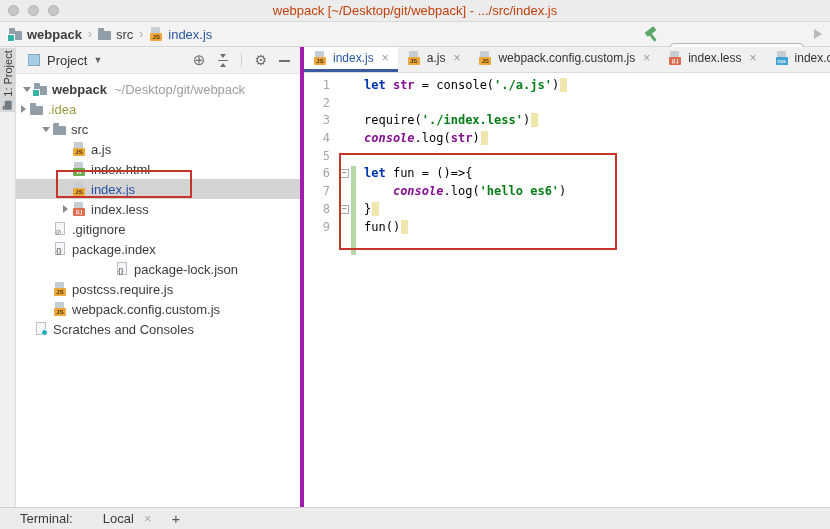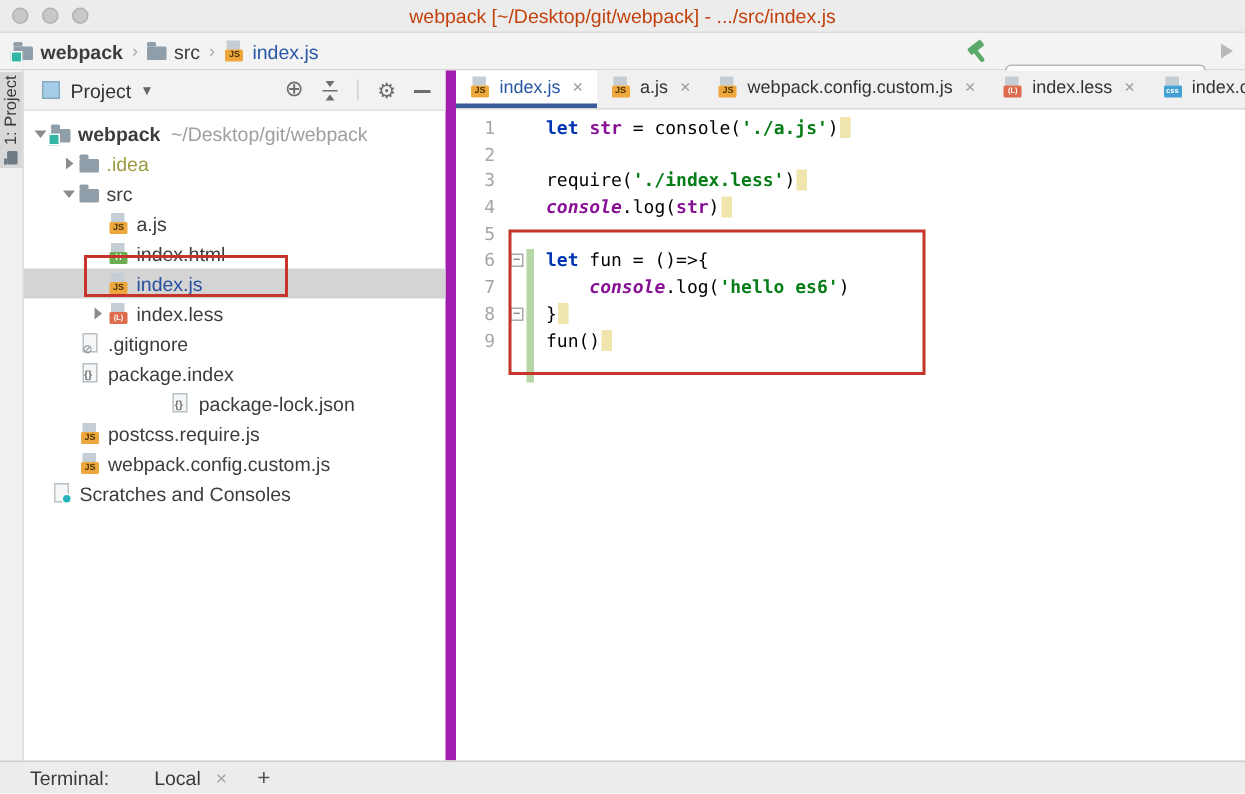--- a/index.html
+++ b/index.html
@@ -27,21 +27,21 @@
   .hammer:after { content:""; position:absolute; left:8px; top:6px; width:3px; height:10px; background:#59a869; border-radius:1px; transform:rotate(-38deg); }
 
   
   .stripe { position:absolute; left:0; top:47px; bottom:22px; width:16px; background:#f0f0f0; border-right:1px solid #dcdcdc; }
   .stripe-btn { position:absolute; top:1px; left:0; width:15px; height:64px; background:#d8d8d8; display:flex; align-items:center; justify-content:center; }
   .stripe-btn .rot { transform:rotate(-90deg); white-space:nowrap; font-size:11px; color:#3a3a3a; display:flex; align-items:center; gap:4px; }
   .mini-folder { width:9px; height:7px; background:#6e7b84; border-radius:1px; position:relative; flex:none; }
   .mini-folder:before { content:""; position:absolute; top:-2px; left:0; width:4px; height:2px; background:#6e7b84; }
 
   
-  .panel { position:absolute; left:16px; top:47px; width:288px; bottom:22px; background:#fff; border-right:7px solid #a21caf; }
+  .panel { position:absolute; left:16px; top:47px; width:288px; bottom:22px; background:#fff; border-right:4px solid #a21caf; }
   .panel-head { height:27px; background:#f2f2f2; border-bottom:1px solid #e2e2e2; display:flex; align-items:center; padding:0 10px 0 12px; font-size:13px; color:#333; }
   .tw-icon { width:12px; height:12px; background:#a5cde8; border:1px solid #87a9c0; margin-right:7px; }
   .ph-chevron { margin-left:6px; font-size:9px; color:#666; }
   .ph-icons { margin-left:auto; display:flex; align-items:center; gap:12px; }
   .ico-locate { font-size:15px; color:#6e6e6e; line-height:14px; }
   .ico-collapse { width:12px; height:13px; position:relative; }
   .ico-collapse i { position:absolute; left:1px; right:1px; top:6px; height:1.5px; background:#6e6e6e; }
   .ico-collapse:before { content:""; position:absolute; left:3px; top:0; border-left:3px solid transparent; border-right:3px solid transparent; border-top:4px solid #6e6e6e; }
   .ico-collapse:after { content:""; position:absolute; left:3px; bottom:0; border-left:3px solid transparent; border-right:3px solid transparent; border-bottom:4px solid #6e6e6e; }
   .ph-div { width:1px; height:14px; background:#d0d0d0; }
@@ -175,21 +175,21 @@
   </div>
   <div class="tree" id="tree">
       <div class="trow" style="padding-left: 4px;">
         <span class="t-arrow">
           <span class="ar-d"></span>
         </span>
         <span class="folder project"></span>
         <span class="t-label bold">webpack</span>
         <span class="t-suffix">~/Desktop/git/webpack</span>
       </div>
-      <div class="trow" style="padding-left: 23px;">
+      <div class="trow" style="">
         <span class="t-arrow">
           <span class="ar-r"></span>
         </span>
         <span class="folder"></span>
         <span class="t-label excluded">.idea</span>
       </div>
       <div class="trow" style="padding-left: 23px;">
         <span class="t-arrow">
           <span class="ar-d"></span>
         </span>

